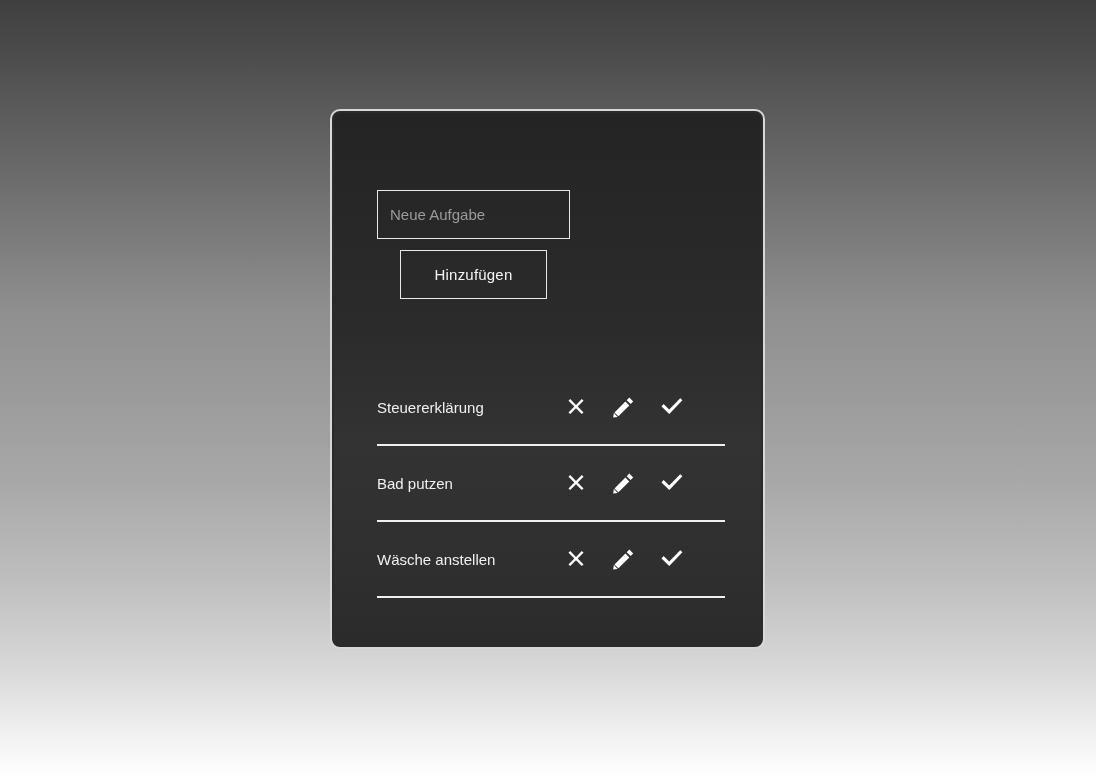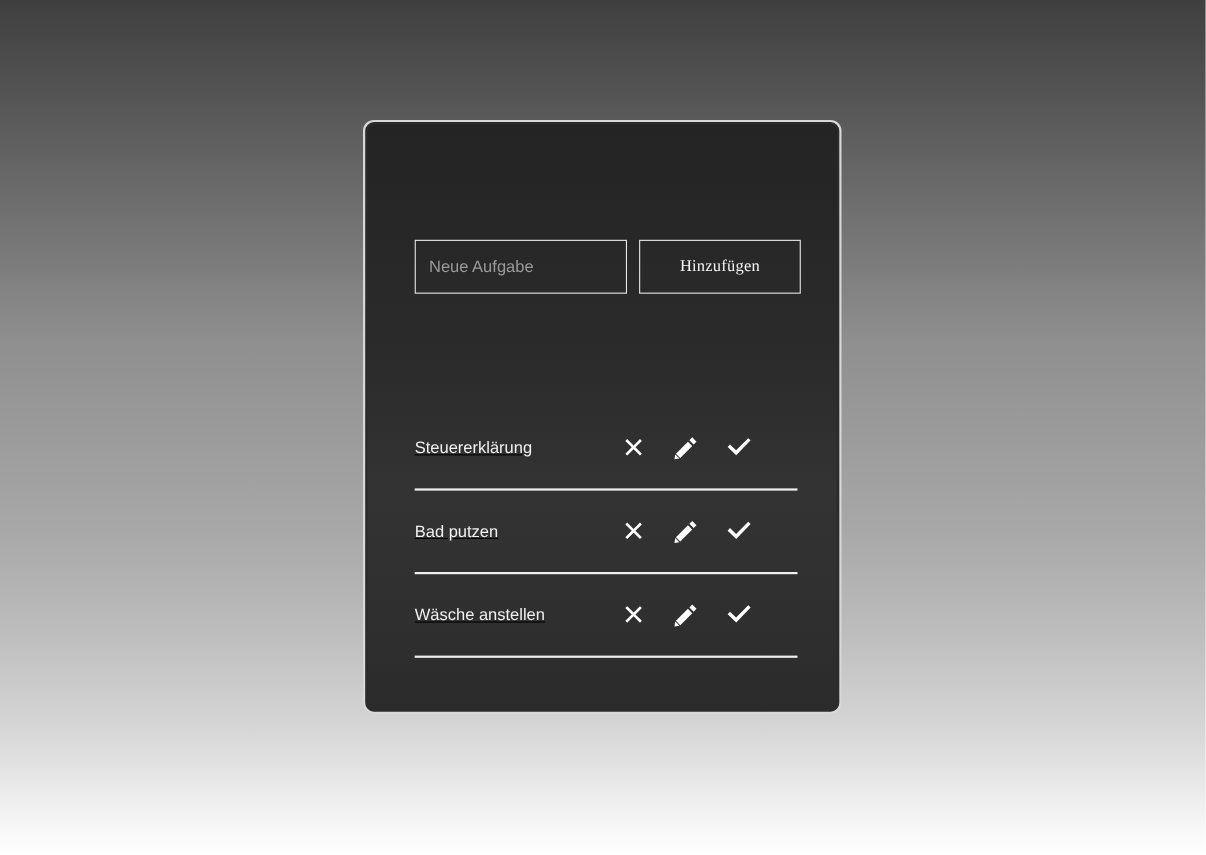--- a/index.html
+++ b/index.html
@@ -59,24 +59,25 @@
   .content {
     position: relative;
     z-index: 2;
     padding: 0;
   }
 
   
   #add-row {
     position: absolute;
     left: 43px;
-    top: 105px;
-    display: flex;
-    align-items: flex-start;
+    top: 77px;
+    display: flex;
+    align-items: center;
     gap: 11px;
+    flex-direction: column;
   }
 
   #new-task-input {
     width: 193px;
     height: 49px;
     background: transparent;
     border: 1px solid #e8e8e8;
     color: #f2f2f2;
     font-size: 15px;
     font-family: "Liberation Sans", sans-serif;
@@ -85,32 +86,31 @@
   }
   #new-task-input::placeholder { color: #9b9b9b; }
 
   #add-button {
     width: 147px;
     height: 49px;
     background: transparent;
     border: 1px solid #e8e8e8;
     color: #f4f4f4;
     font-size: 15px;
-    font-family: Liberation Serif, serif;
+    font-family: Liberation Sans, sans-serif;
     cursor: pointer;
     letter-spacing: 0.2px;
   }
 
   
   #task-list {
     position: absolute;
     left: 43px;
     top: 257px;
     width: 348px;
-    text-decoration: underline;
   }
 
   .task-row {
     position: relative;
     height: 76px;
     display: flex;
     align-items: center;
     border-bottom: 2px solid #f0f0f0;
   }
 

